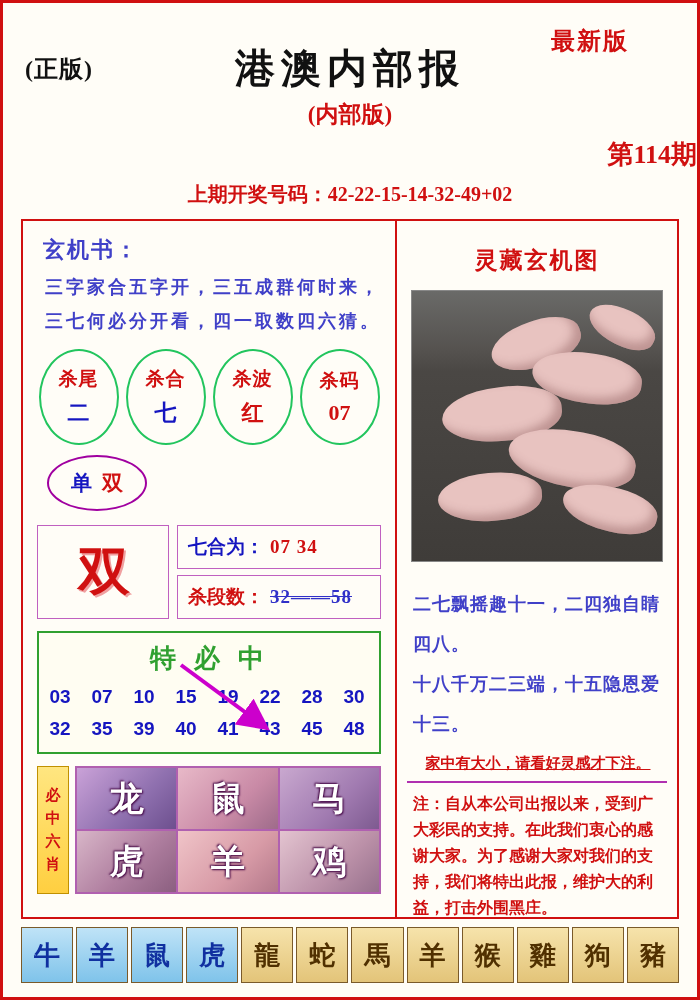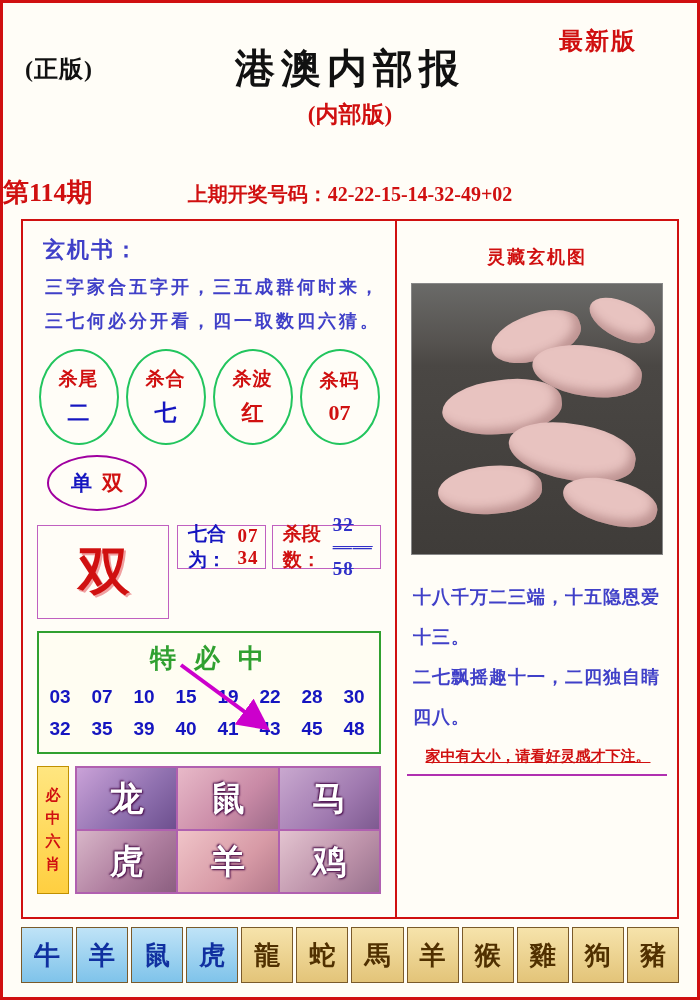--- a/index.html
+++ b/index.html
@@ -24,33 +24,33 @@
     letter-spacing:1px;
   }
   .maintitle{
     position:absolute;left:0;right:0;top:38px;
     text-align:center;
     font-size:40px;font-weight:bold;color:#111;
     letter-spacing:6px;
     font-family:"DejaVu Serif", serif;
   }
   .newest{
-    position:absolute;right:60px;top:22px;
+    position:absolute;right:68px;top:22px;
     font-size:24px;font-weight:bold;color:#d01010;
     letter-spacing:2px;
   }
   .subtitle{
     position:absolute;left:0;right:0;top:96px;
     text-align:center;
     font-size:23px;font-weight:bold;color:#d01010;
   }
   .issue{
     position:absolute;left:0;right:0;top:134px;
-    text-align:left;
-    font-size:26px;font-weight:bold;color:#d01010;margin-top:38px;
+    text-align:right;
+    font-size:26px;font-weight:bold;color:#d01010;
   }
   .lastdraw{
     position:absolute;left:0;right:0;top:178px;
     text-align:center;
     font-size:20px;font-weight:bold;color:#d01010;
   }
   
   .body{
     position:absolute;left:18px;right:18px;top:216px;bottom:78px;
     display:flex;gap:0;
@@ -122,21 +122,21 @@
     display:flex;align-items:center;justify-content:center;
     background:#fffdf7;
   }
   .dblchar{
     font-size:52px;font-weight:bold;
     color:#d01010;
     font-family:"DejaVu Serif", serif;
     text-shadow:2px 2px 0 #f0a0a0;
     letter-spacing:-2px;
   }
-  .rbox{flex:1;display:flex;flex-direction:row;gap:6px;}
+  .rbox{flex:1;display:flex;flex-direction:column;gap:6px;}
   .rline{
     border:1px solid #c060c0;
     height:42px;display:flex;align-items:center;padding-left:10px;
     font-size:19px;font-weight:bold;
   }
   .rline .lbl{color:#1515c0;}
   .rline .lbl.red{color:#d01010;}
   .rline .val{color:#d01010;margin-left:6px;letter-spacing:1px;}
   .rline .val.blue{color:#3030c8;text-decoration:line-through;}
   
@@ -186,21 +186,21 @@
   .zc5{background:linear-gradient(135deg,#f0c4c8,#d79aa6 60%,#b3788a);}
   .zc6{background:linear-gradient(135deg,#e3c4d0,#bb90a8 60%,#96708c);}
   .zchar{
     font-size:34px;font-weight:bold;color:#fff;
     font-family:"DejaVu Serif", serif;
     text-shadow:1px 1px 2px #400040, -1px -1px 2px #400040;
   }
   
   .rtitle{
     text-align:center;margin-top:24px;
-    font-size:18px;font-weight:bold;color:#d01010;
+    font-size:23px;font-weight:bold;color:#d01010;
     letter-spacing:2px;
     font-family:"DejaVu Serif", serif;
   }
   .photo{
     margin:14px 14px 0 14px;height:270px;
     border:1px solid #888;
     background:
       linear-gradient(#6a6a68,#55524f 22%,#4a4744 30%,#3f3c39 100%);
     position:relative;overflow:hidden;
   }
@@ -375,26 +375,27 @@
         <div class="pig" style="width:92px;height:46px;left:78px;top:30px;transform:rotate(-18deg);"></div>
         <div class="pig" style="width:110px;height:50px;left:120px;top:62px;transform:rotate(8deg);"></div>
         <div class="pig" style="width:120px;height:54px;left:30px;top:96px;transform:rotate(-6deg);"></div>
         <div class="pig" style="width:128px;height:56px;left:96px;top:140px;transform:rotate(10deg);"></div>
         <div class="pig" style="width:104px;height:48px;left:26px;top:182px;transform:rotate(-4deg);"></div>
         <div class="pig" style="width:96px;height:44px;left:150px;top:196px;transform:rotate(14deg);"></div>
         <div class="pig" style="width:70px;height:36px;left:175px;top:18px;transform:rotate(26deg);"></div>
       </div>
 
       <div class="rpoem">
+        <div>二七飘摇趣十一，二四独自睛四八。</div>
         <div>十八千万二三端，十五隐恩爱十三。</div>
-        <div>二七飘摇趣十一，二四独自睛四八。</div>
       </div>
 
       <div class="rnote">家中有大小，请看好灵感才下注。</div>
       <div class="rdiv"></div>
+      <div class="rtext">注：自从本公司出报以来，受到广大彩民的支持。在此我们衷心的感谢大家。为了感谢大家对我们的支持，我们将特出此报，维护大的利益，打击外围黑庄。</div>
     </div>
   </div>
 
   <div class="footer">
     <div class="fcell fblue">牛</div>
     <div class="fcell fblue">羊</div>
     <div class="fcell fblue">鼠</div>
     <div class="fcell fblue">虎</div>
     <div class="fcell fgold">龍</div>
     <div class="fcell fgold">蛇</div>

